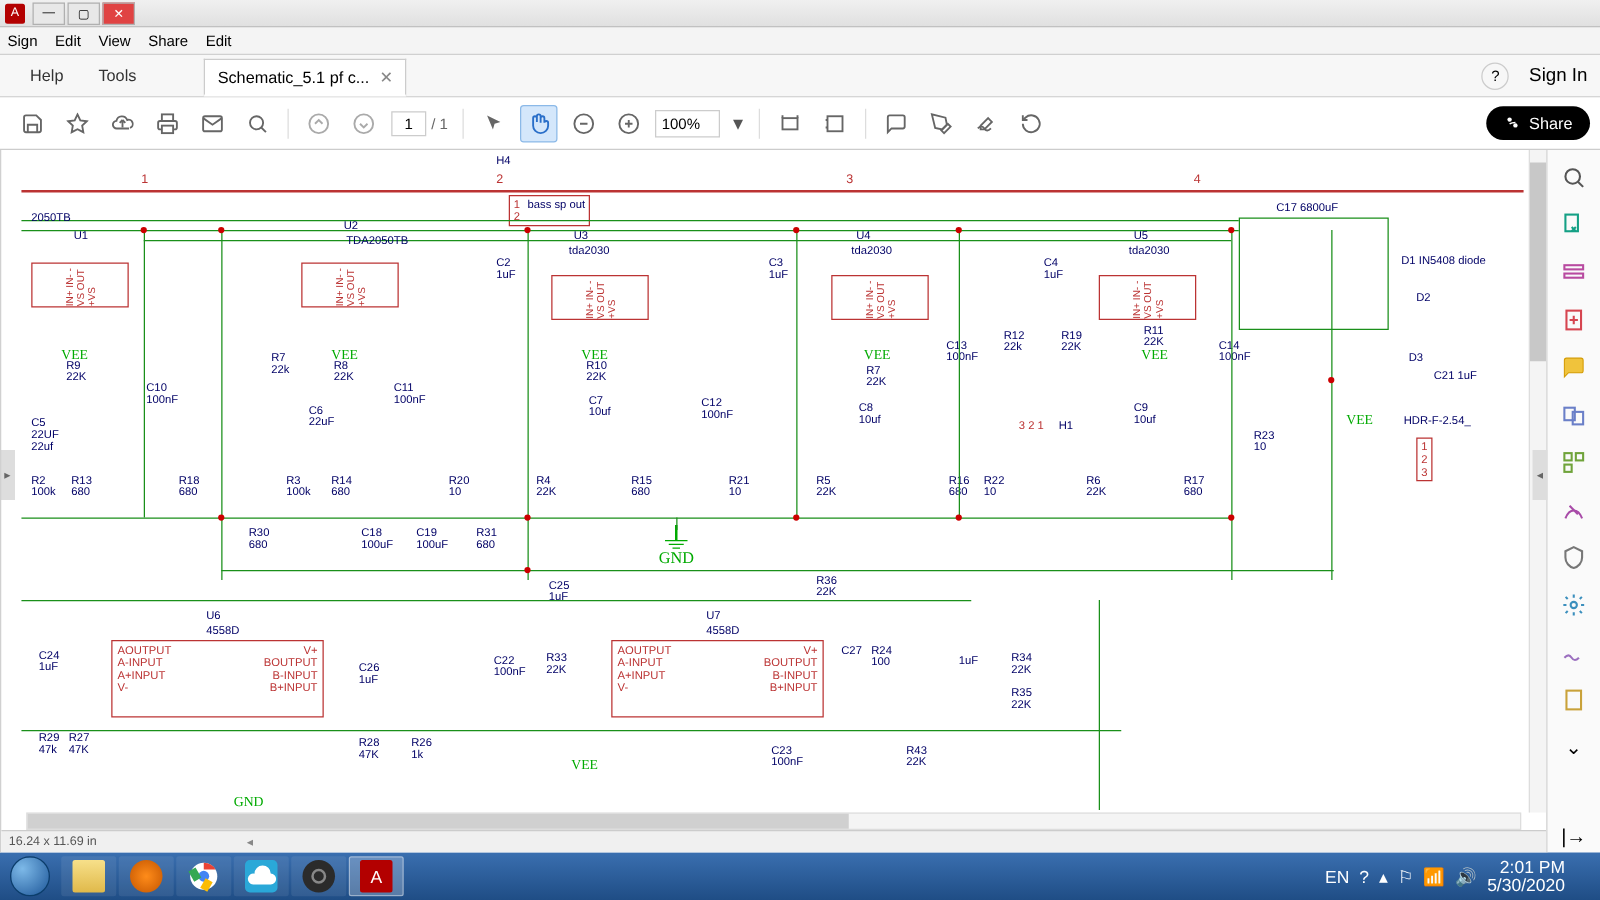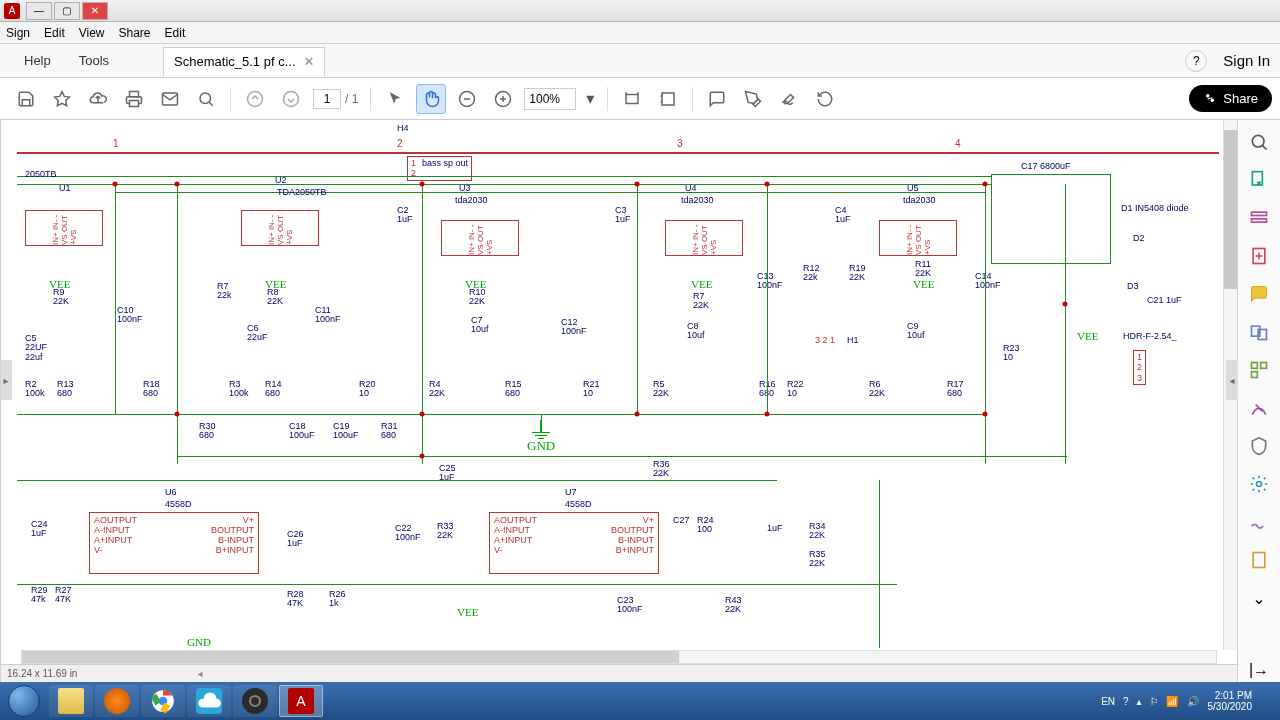--- a/index.html
+++ b/index.html
@@ -49,21 +49,21 @@
 .vtext { writing-mode: vertical-rl; transform: rotate(180deg); font-size: 8px; color: #b33; }
 .clabel { position: absolute; font-size: 9px; color: #006; line-height: 1.05; }
 .netlabel { position: absolute; font-size: 11px; color: #0a0; font-family: serif; }
 .ruler { position: absolute; left: 0; right: 0; top: 28px; height: 2px; background: #b33; }
 .rulertick { position: absolute; top: 14px; font-size: 10px; color: #b33; }
 .taskbar { height: 38px; background: linear-gradient(#3a6fb0,#1f4d85); display: flex; align-items: center; }
 .startbtn { width: 48px; height: 38px; display: flex; align-items: center; justify-content: center; }
 .startorb { width: 32px; height: 32px; border-radius: 50%; background: radial-gradient(circle at 30% 30%, #7db9e8, #1e5799); border: 1px solid #0b3d6b; }
 .tbicon { width: 44px; height: 32px; margin: 0 1px; display: flex; align-items: center; justify-content: center; border-radius: 2px; background: rgba(255,255,255,0.08); }
 .tbicon svg, .tbicon div { width: 26px; height: 26px; }
-.tstray { margin-left: auto; display: flex; align-items: center; color: #fff; font-size: 10px; padding: 0 6px; gap: 8px; }
+.tstray { margin-left: auto; display: flex; align-items: center; color: #fff; font-size: 14px; padding: 0 6px; gap: 8px; }
 .tstray .clock { text-align: right; line-height: 1.1; }
 .tbdivider { width: 14px; }
 .pinblock { position: absolute; border: 1px solid #b33; background: #fff; font-size: 9px; color: #b33; padding: 1px 3px; line-height: 1.15; }
 </style>
 </head>
 <body>
 
 <div class="titlebar">
   <div class="icon">A</div>
   <div class="winbtns">

